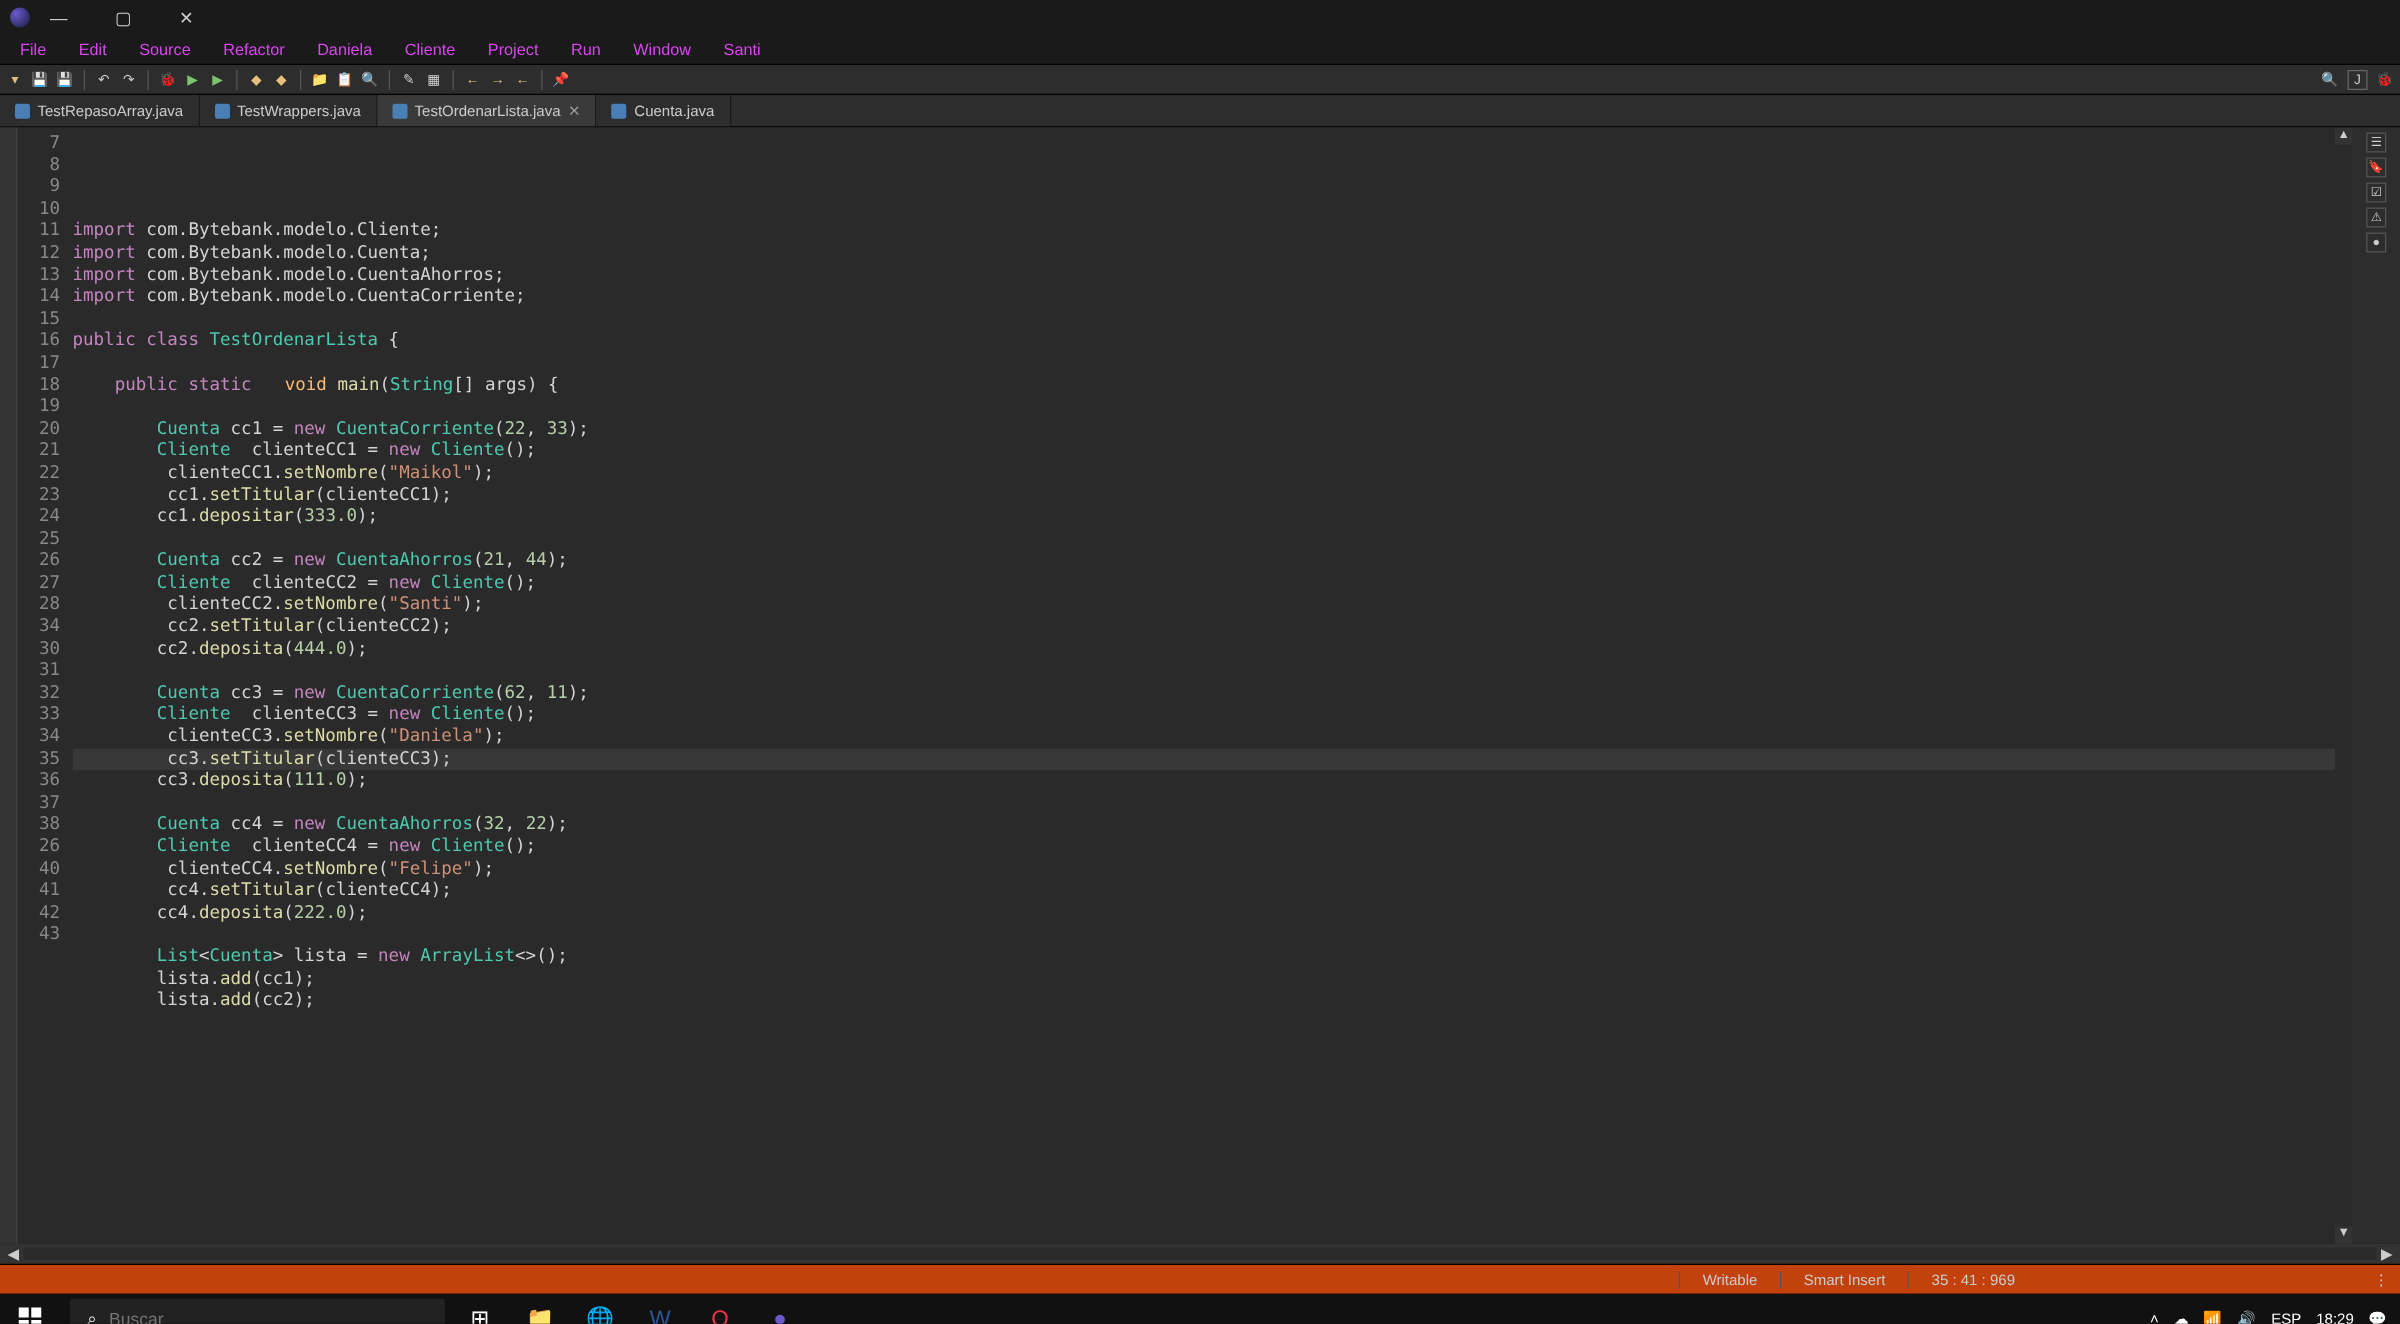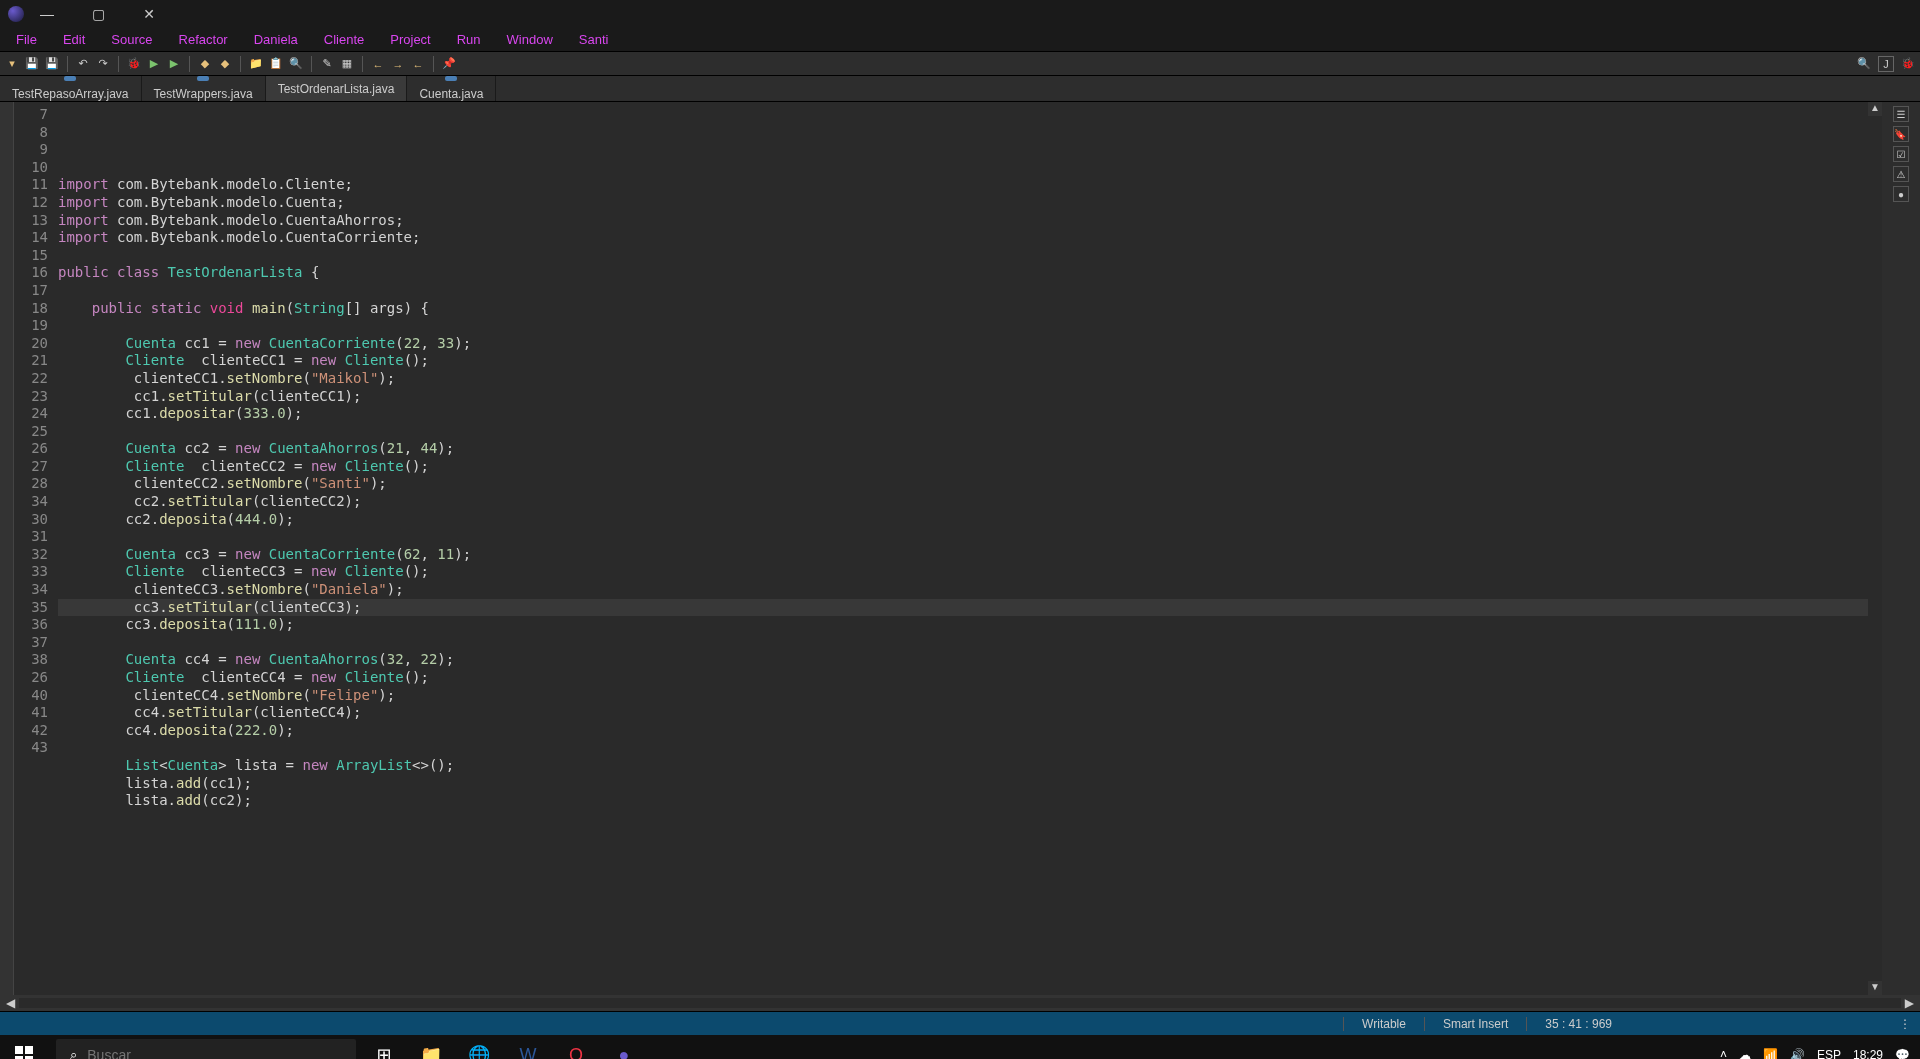--- a/index.html
+++ b/index.html
@@ -71,21 +71,20 @@
 }
 .tab {
   display: flex;
   align-items: center;
   padding: 0 12px;
   gap: 6px;
   background: #2d2d2d;
   border-right: 1px solid #1a1a1a;
   cursor: pointer;
   font-size: 12px;
-  flex-direction: column;
 }
 .tab.active { background: #3a3a3a; }
 .tab-icon { width: 12px; height: 12px; background: #4a7fb5; border-radius: 2px; display:inline-block; }
 .tab-close { color: #999; font-size: 12px; }
 
 .editor-area {
   display: flex;
   height: calc(100% - 28px - 24px - 24px - 26px - 24px - 40px);
   background: #2a2a2a;
 }
@@ -121,21 +120,21 @@
   height: 17.6px;
   background: #383838;
   z-index: 0;
 }
 .code-lines { position: relative; z-index: 1; }
 .kw { color: #c586c0; }
 .cls { color: #4ec9b0; }
 .fn { color: #dcdcaa; }
 .str { color: #ce9178; }
 .num { color: #b5cea8; }
-.type { color: #ec4899; }
+.type { color: #fdba74; margin-left: 18px; }
 .plain { color: #d4d4d4; }
 
 .right-gutter {
   width: 38px;
   background: #2d2d2d;
   display:flex;
   flex-direction:column;
   align-items:center;
   gap:4px;
   padding-top:4px;
@@ -147,21 +146,21 @@
   background: #333;
   display:flex;
   align-items:center;
   padding:0 2px;
 }
 .hscroll .arrow { color:#ccc; padding:0 4px; cursor:pointer; font-size:12px; }
 .hscroll .track { flex:1; height:10px; background:#2a2a2a; }
 
 .statusbar {
   height: 24px;
-  background: #0c4a6e;
+  background: #c2410c;
   display: flex;
   align-items: center;
   color: #ccc;
   font-size: 12px;
   border-top:1px solid #000;
 }
 .statusbar .cell { padding: 0 18px; border-left:1px solid #555; }
 .statusbar .spacer { flex:1; }
 
 .taskbar {

